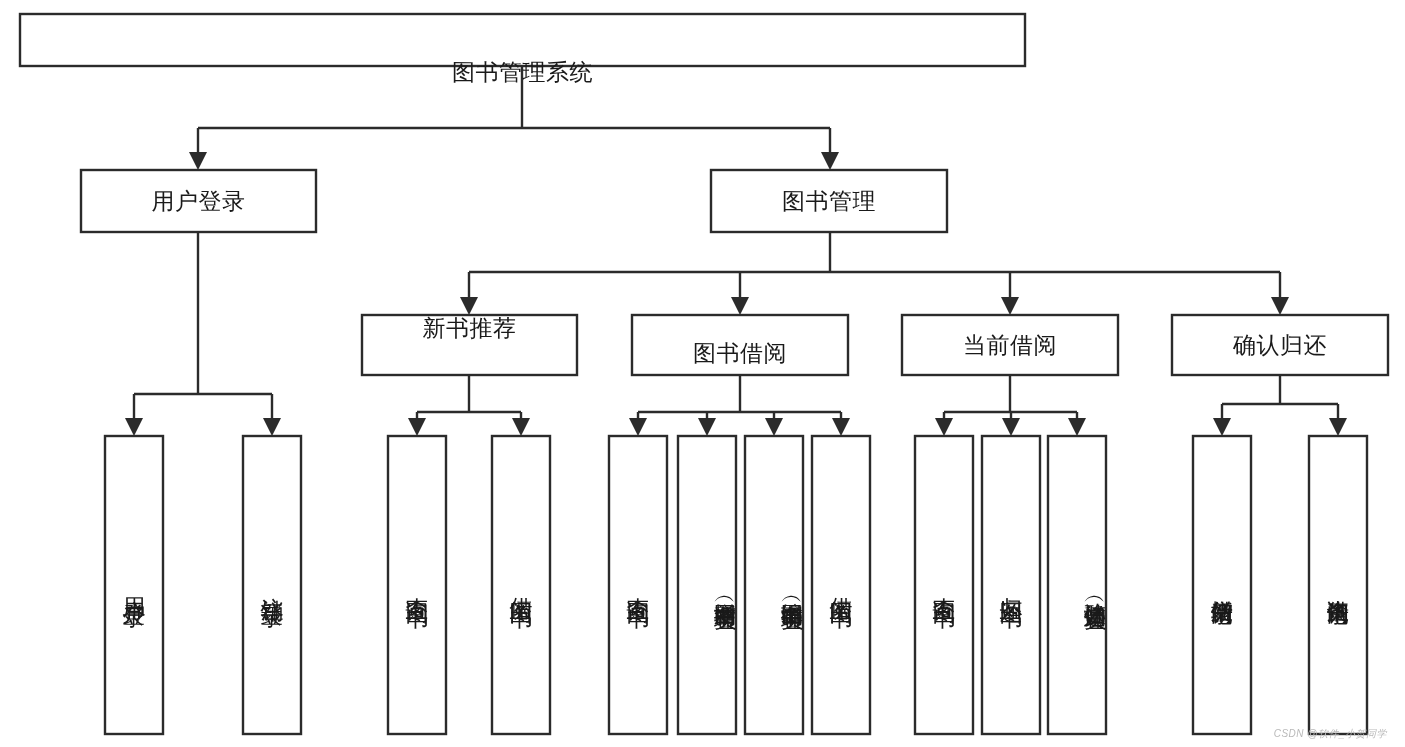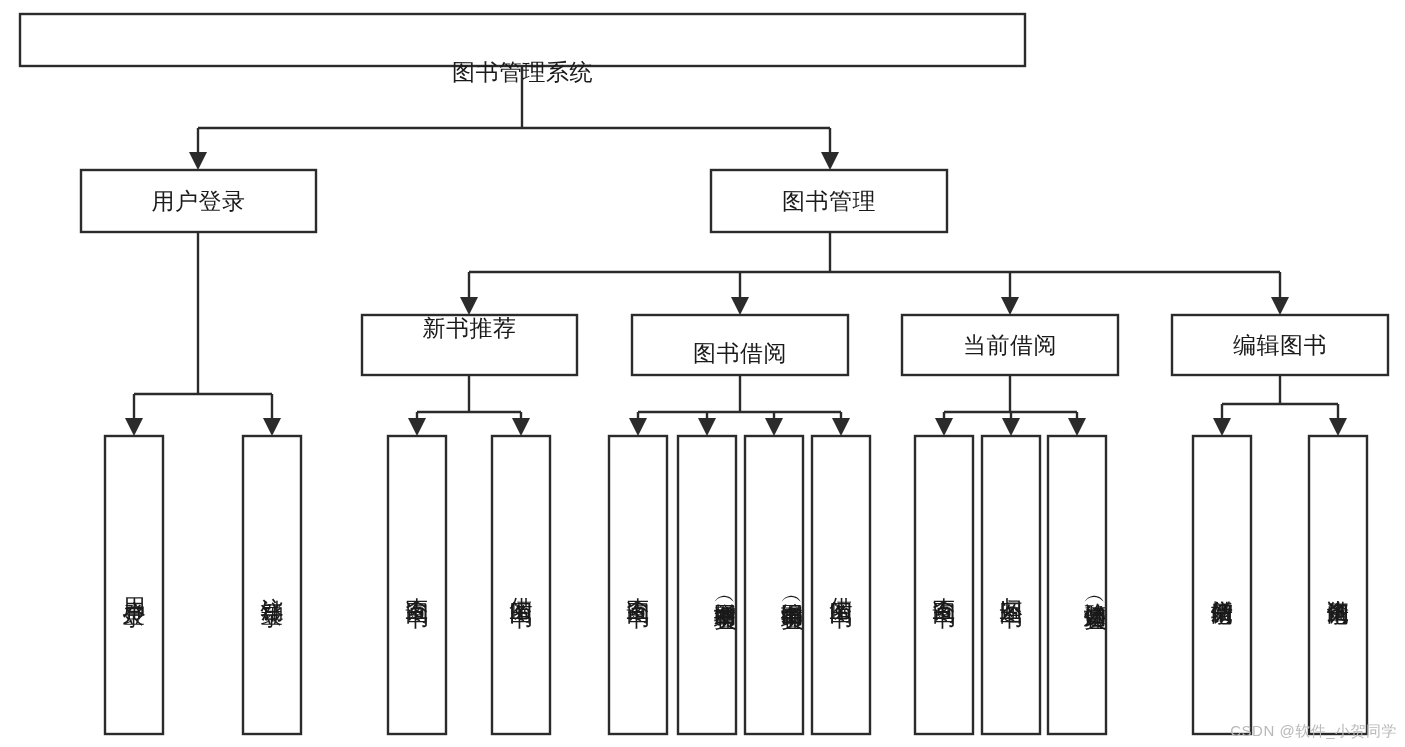--- a/index.html
+++ b/index.html
@@ -66,27 +66,28 @@
     letter-spacing: 3px;
     line-height: 1;
     pointer-events: none;
   }
   .node-label-v.tight {
     letter-spacing: 1px;
     font-size: 22px;
   }
   .watermark {
     position: absolute;
-    right: 8px;
+    right: 18px;
     bottom: 6px;
-    font-size: 15px;
+    font-size: 10px;
     color: #b9b9b9;
     letter-spacing: 0.5px;
     white-space: nowrap;
     pointer-events: none;
+    font-style: italic;
   }
 </style>
 </head>
 <body>
 
 <div id="diagram-root">
 
   <svg id="tree-svg" viewBox="0 0 1405 747">
     <defs>
       <marker id="arrow" viewBox="0 0 12 14" refX="11" refY="7" markerWidth="12" markerHeight="14" orient="auto-start-reverse">
@@ -197,21 +198,21 @@
   </svg>
 
   <div class="node-label-h" style="left:20px; top:14px; width:1005px; height:52px;margin-top:32px;">图书管理系统</div>
 
   <div class="node-label-h" style="left:81px; top:170px; width:235px; height:62px;">用户登录</div>
   <div class="node-label-h" style="left:711px; top:170px; width:236px; height:62px;border-radius:8px;">图书管理</div>
 
   <div class="node-label-h" style="left:362px; top:298px; width:215px; height:60px;">新书推荐</div>
   <div class="node-label-h" style="left:632px; top:315px; width:216px; height:76px;">图书借阅</div>
   <div class="node-label-h" style="left:902px; top:315px; width:216px; height:60px;">当前借阅</div>
-  <div class="node-label-h" style="left:1172px; top:315px; width:216px; height:60px;">编辑图书</div>
+  <div class="node-label-h" style="left:1172px; top:315px; width:216px; height:60px;">确认归还</div>
 
   <div class="node-label-v" style="left:105px; top:436px; width:58px; height:298px;">用户登录</div>
   <div class="node-label-v" style="left:243px; top:436px; width:58px; height:298px;">注销登录</div>
 
   <div class="node-label-v" style="left:388px; top:436px; width:58px; height:298px;">查询图书</div>
   <div class="node-label-v" style="left:492px; top:436px; width:58px; height:298px;">借阅图书</div>
 
   <div class="node-label-v" style="left:609px; top:436px; width:58px; height:298px;">查询图书</div>
   <div class="node-label-v tight" style="left:678px; top:436px; width:58px; height:298px; align-items:flex-start; padding-top:8px; box-sizing:border-box;">新增图书（管理员）</div>
   <div class="node-label-v tight" style="left:745px; top:436px; width:58px; height:298px; align-items:flex-start; padding-top:8px; box-sizing:border-box;">编辑图书（管理员）</div>

